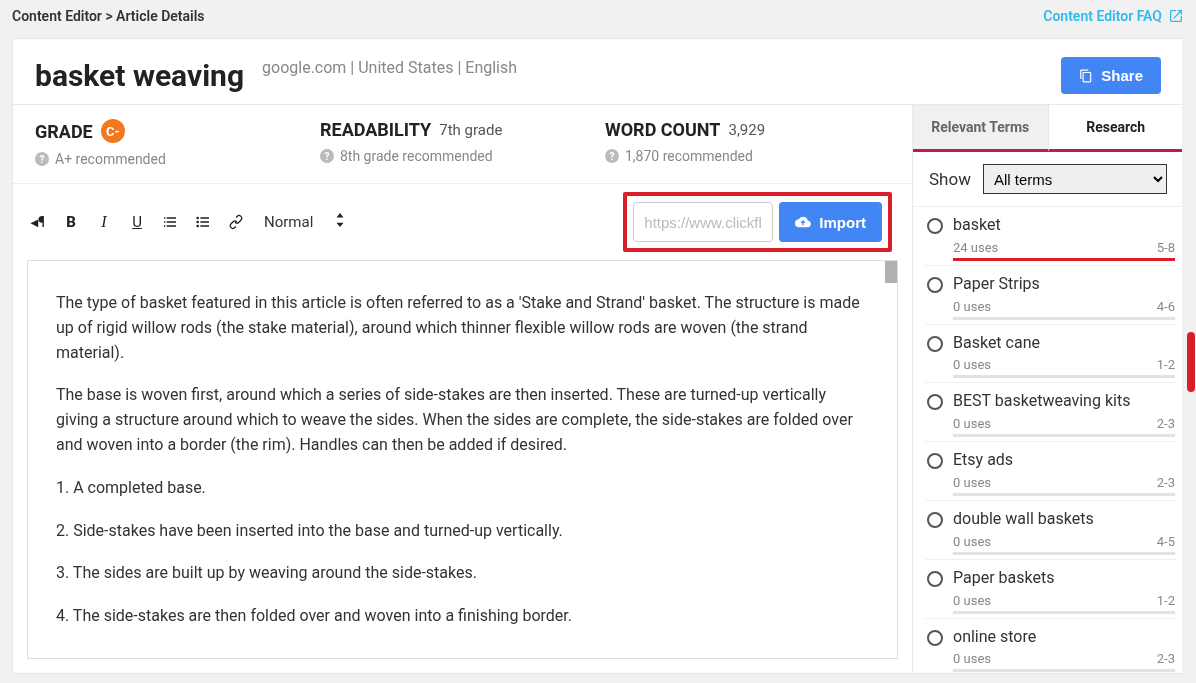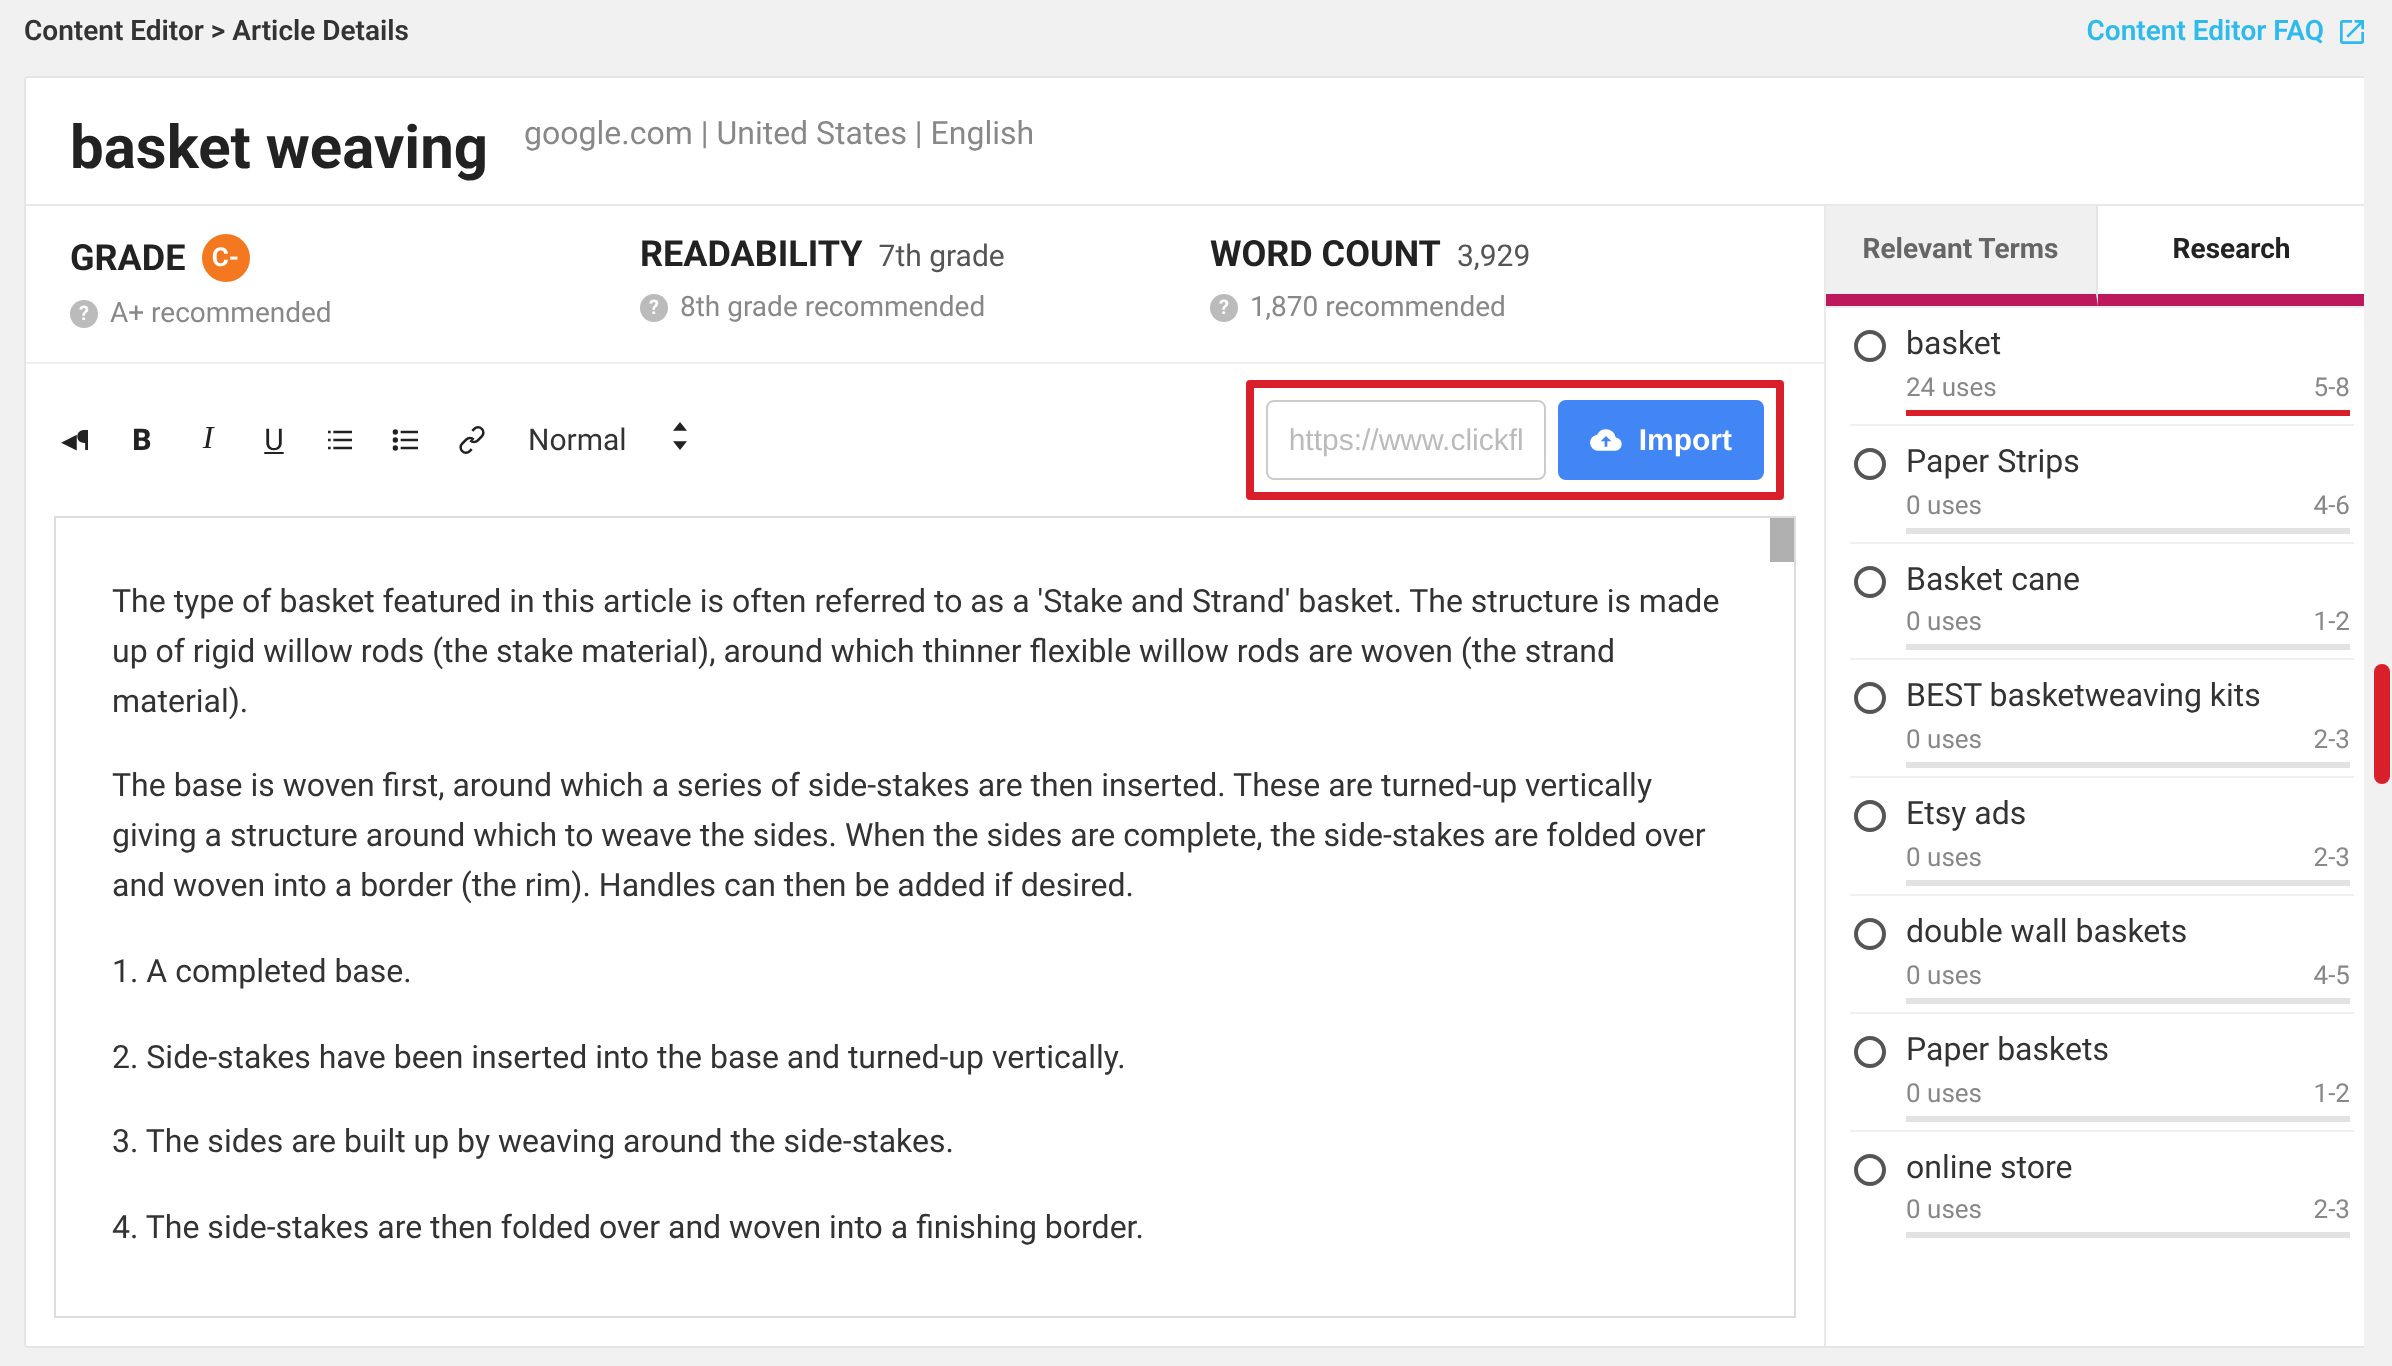--- a/index.html
+++ b/index.html
@@ -44,21 +44,21 @@
 .importbtn svg { width: 16px; height: 16px; fill: #fff; }
 
 .editor-wrap { flex:1; padding: 0 14px 14px 14px; position: relative; min-height:0; }
 .editor { height: 100%; border: 1px solid #ddd; background: #fff; overflow-y: auto; padding: 30px 28px; font-size: 16px; line-height: 1.55; color: #333; position: relative; }
 .editor p { margin-bottom: 18px; }
 .editor .num { margin-bottom: 18px; }
 .editor-scroll-thumb { position: absolute; right:15px; top:1px; width:12px; height:22px; background:#b0b0b0; }
 
 .right { width: 270px; display: flex; flex-direction: column; }
 .tabs { display: flex; }
-.tab { flex:1; text-align:center; padding: 14px 0; font-size: 14px; font-weight:700; cursor:pointer; border-bottom:6px solid #be185d; }
+.tab { flex:1; text-align:center; padding: 14px 0; font-size: 14px; font-weight:700; cursor:pointer; border-bottom:3px solid #be185d; }
 .tab.inactive { background:#f0f0f0; color:#666; border-right:1px solid #e5e5e5; border-top:1px solid #e9e9e9;}
 .tab.active { background:#fff; color:#222; border-top:1px solid #e9e9e9; }
 
 .showrow { display:flex; align-items:center; gap:12px; padding: 12px 16px; }
 .showrow label { font-size:17px; }
 .showrow select { flex:1; height:30px; font-size:15px; border:1px solid #333; padding:2px 6px; }
 
 .terms { flex:1; overflow-y:auto; padding: 0 6px 0 12px; border-top:1px solid #eee; }
 .term { padding: 8px 2px 4px 2px; display:flex; align-items:flex-start; gap:10px; border-top:1px solid #f0f0f0; }
 .term:first-child { border-top:none; }
@@ -84,20 +84,26 @@
       </svg>
   </div>
 </div>
 
 <div class="card">
   <div class="header">
     <div style="display:flex;align-items:flex-start;">
       <div class="title">basket weaving</div>
       <div class="subtitle">google.com | United States | English</div>
     </div>
+    <button class="sharebtn">
+      <svg viewBox="0 0 24 24">
+          <path d="M16 1H4a2 2 0 0 0-2 2v14h2V3h12V1zm3 4H8a2 2 0 0 0-2 2v14a2 2 0 0 0 2 2h11a2 2 0 0 0 2-2V7a2 2 0 0 0-2-2zm0 16H8V7h11v14z"></path>
+        </svg>
+      <span>Share</span>
+    </button>
   </div>
 
   <div class="main">
     <div class="left">
       <div class="metrics">
         <div class="metric">
           <div class="metric-top">
             <span class="metric-label">GRADE</span>
             <span class="grade-badge">C-</span>
           </div>
@@ -183,20 +189,26 @@
         </div>
         <div class="editor-scroll-thumb"></div>
       </div>
     </div>
 
     <div class="right">
       <div class="tabs">
         <div class="tab inactive">Relevant Terms</div>
         <div class="tab active">Research</div>
       </div>
+      <div class="showrow">
+        <label>Show</label>
+        <select>
+          <option>All terms</option>
+        </select>
+      </div>
       <div class="terms" id="terms-list">
           <div class="term">
     <div class="radio"></div>
     <div class="termbody">
       <div class="termname">basket</div>
       <div class="termmeta">
                 <span>24 uses</span>
                 <span>5-8</span>
               </div>
       <div class="bar hl"></div>

